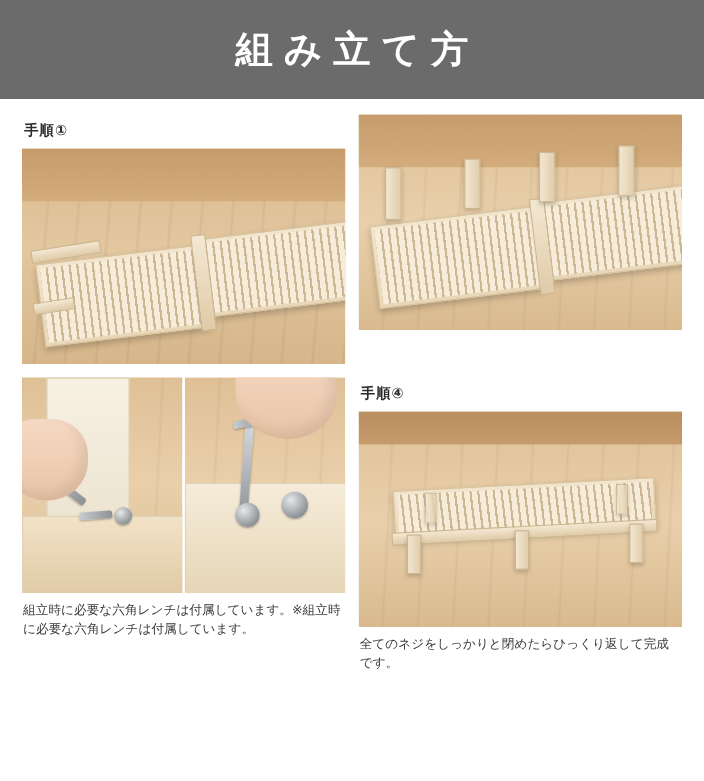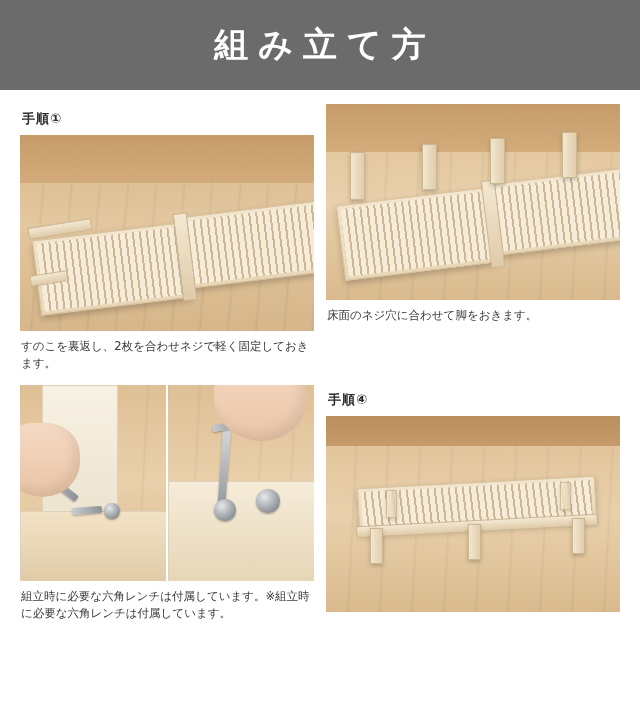--- a/index.html
+++ b/index.html
@@ -188,42 +188,40 @@
 
         <div class="panel" style="left:160px; top:74px; width:140px; height:70px; transform:rotate(-7deg);">
           <div class="slats"></div>
         </div>
 
         <div class="rail" style="left:158px; top:78px; width:12px; height:86px; transform:rotate(-7deg);"></div>
 
         <div class="rail" style="left:8px; top:88px; width:62px; height:10px; transform:rotate(-9deg);"></div>
         <div class="rail" style="left:10px; top:138px; width:36px; height:9px; transform:rotate(-9deg);"></div>
       </div>
-      <div class="caption">すのこを裏返し、2枚を合わせネジで軽く固定しておきます。</div>
     </div>
 
     <div class="cell">
       <div class="photo">
         <div class="floor lighter"></div>
         <div class="floor-top-band"></div>
 
         <div class="panel" style="left:14px; top:92px; width:152px; height:74px; transform:rotate(-7deg);">
           <div class="slats"></div>
         </div>
         <div class="panel" style="left:162px; top:72px; width:140px; height:70px; transform:rotate(-7deg);">
           <div class="slats"></div>
         </div>
         <div class="rail" style="left:160px; top:76px; width:12px; height:86px; transform:rotate(-7deg);"></div>
 
         <div class="leg" style="left:24px; top:48px; width:13px; height:46px;"></div>
         <div class="leg" style="left:96px; top:40px; width:13px; height:44px;"></div>
         <div class="leg" style="left:164px; top:34px; width:13px; height:44px;"></div>
         <div class="leg" style="left:236px; top:28px; width:13px; height:44px;"></div>
       </div>
-      <div class="caption">床面のネジ穴に合わせて脚をおきます。</div>
     </div>
   </div>
 
   <div class="row row2">
 
     <div class="cell">
       <div class="photo">
 
         <div style="position:absolute;left:0;top:0;width:146px;height:196px;overflow:hidden;">
           <div class="floor lighter"></div>
@@ -258,15 +256,16 @@
         <div class="panel" style="left:32px; top:66px; width:236px; height:44px; transform:rotate(-3deg);">
           <div class="slats rot"></div>
         </div>
         <div class="rail" style="left:30px; top:104px; width:240px; height:10px; transform:rotate(-3deg);"></div>
         <div class="leg" style="left:44px; top:112px; width:11px; height:34px;"></div>
         <div class="leg" style="left:142px; top:108px; width:11px; height:34px;"></div>
         <div class="leg" style="left:246px; top:102px; width:11px; height:34px;"></div>
         <div class="leg" style="left:60px; top:74px; width:9px; height:26px; opacity:.85;"></div>
         <div class="leg" style="left:234px; top:66px; width:9px; height:26px; opacity:.85;"></div>
       </div>
+      <div class="caption">全てのネジをしっかりと閉めたらひっくり返して完成です。</div>
     </div>
   </div>
 </div>
 
 </body></html>

